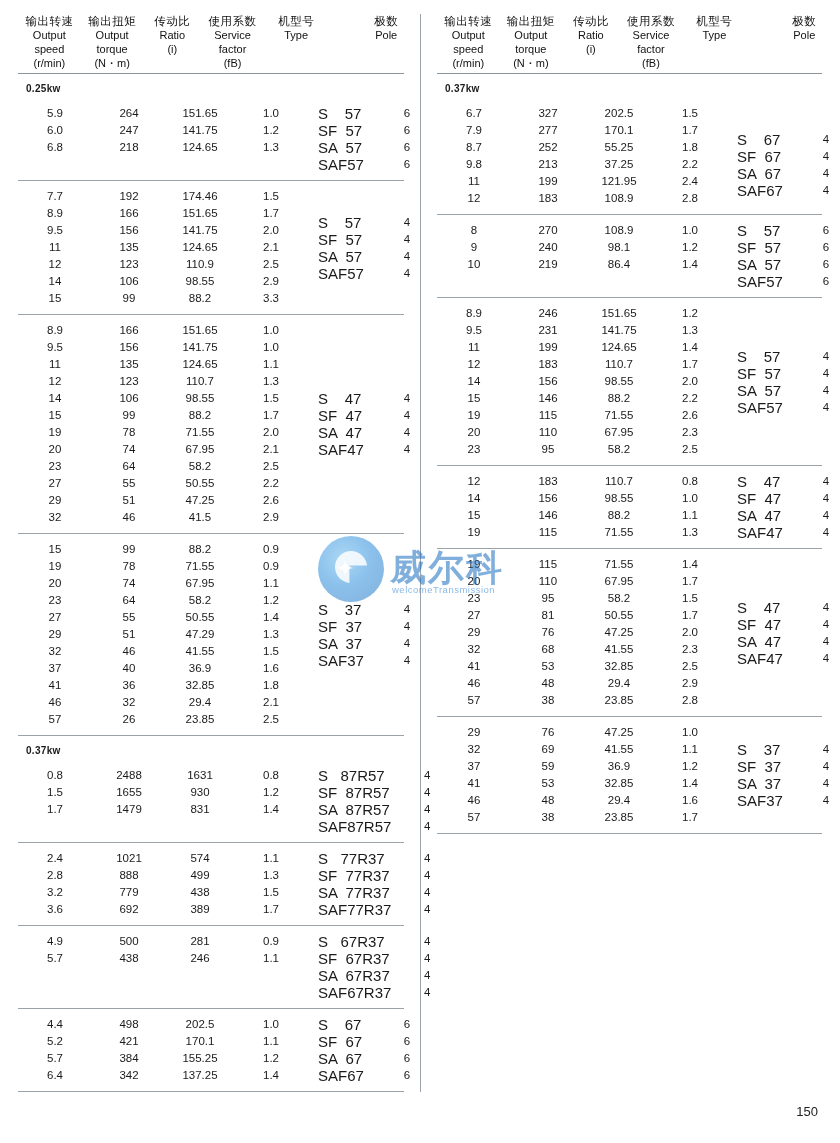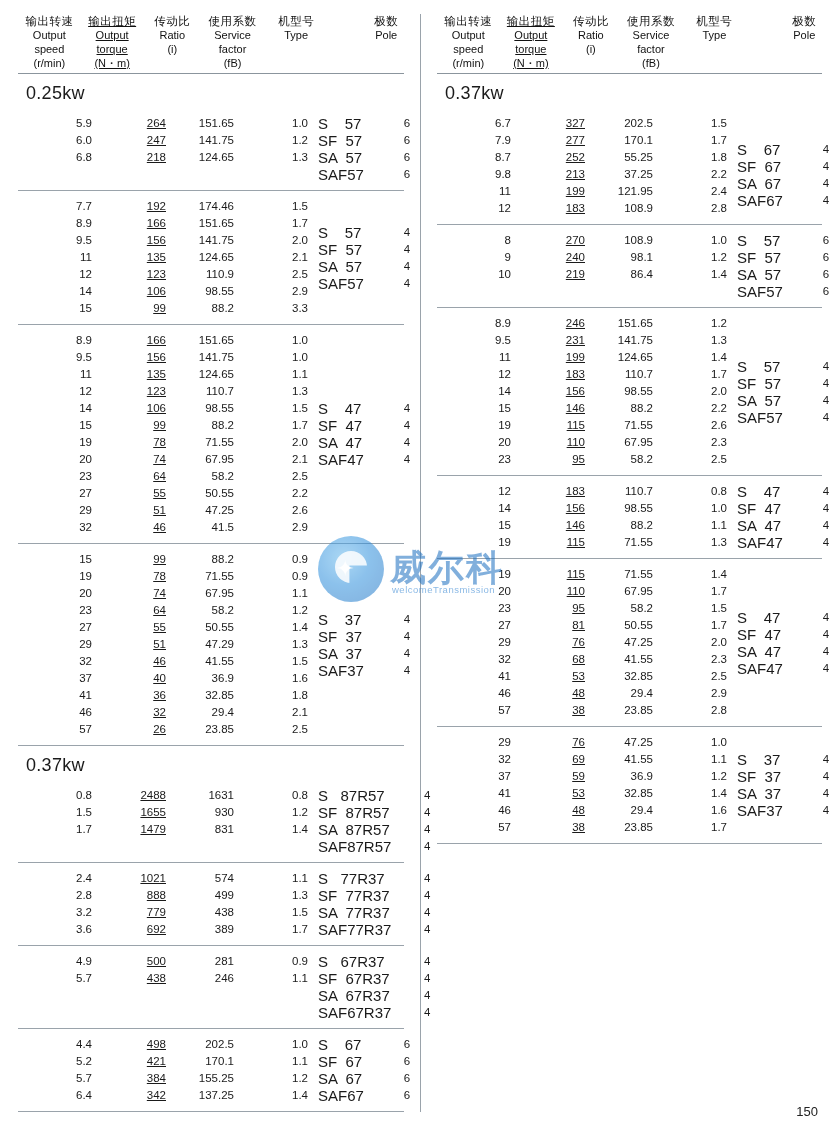--- a/index.html
+++ b/index.html
@@ -43,44 +43,43 @@
     font-size: 11px;
     line-height: 14px;
     color: #111;
   }
   .th .cn { font-size: 11.5px; letter-spacing: 0.5px; }
   .th .en { font-size: 11px; }
   .th .un { font-size: 11px; }
 
   
   .c1 { width: 74px; }
-  .c2 { width: 74px; text-decoration: underline; }
+  .c2 { width: 74px; }
   .c3 { width: 68px; }
   .c4 { width: 74px; }
   .c5 { width: 76px; }
   .c6 { width: 42px; margin-left: 40px; }
 
   
   .kw {
-    font-size: 18px;
-    font-weight: normal;
+    font-size: 10px;
+    font-weight: bold;
     padding: 9px 0 4px 8px;
     letter-spacing: 0.3px;
   }
   .block {
     position: relative;
     border-bottom: 1px solid #9aa3ab;
     padding: 7px 0 7px 0;
   }
   .rowset { display: flex; }
   .numcols { display: flex; flex: 0 0 auto; }
   .numcol {
     display: flex;
     flex-direction: column;
-    align-items: flex-end;
   }
   .cell {
     font-size: 11.5px;
     line-height: 17px;
     height: 17px;
     text-align: center;
     white-space: pre;
   }
   .typecol {
     display: flex;

